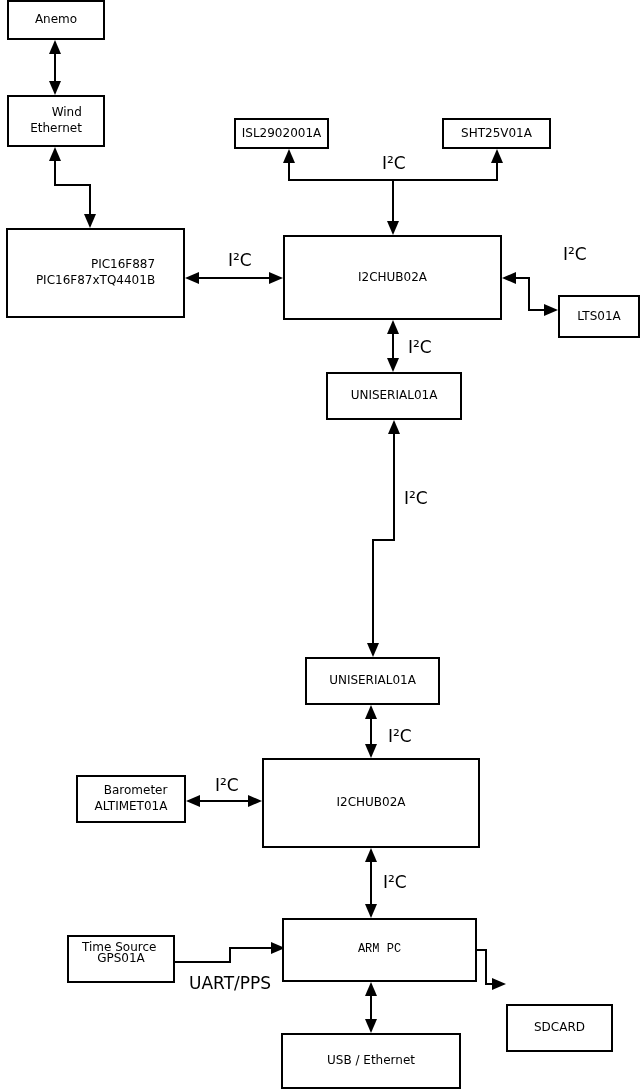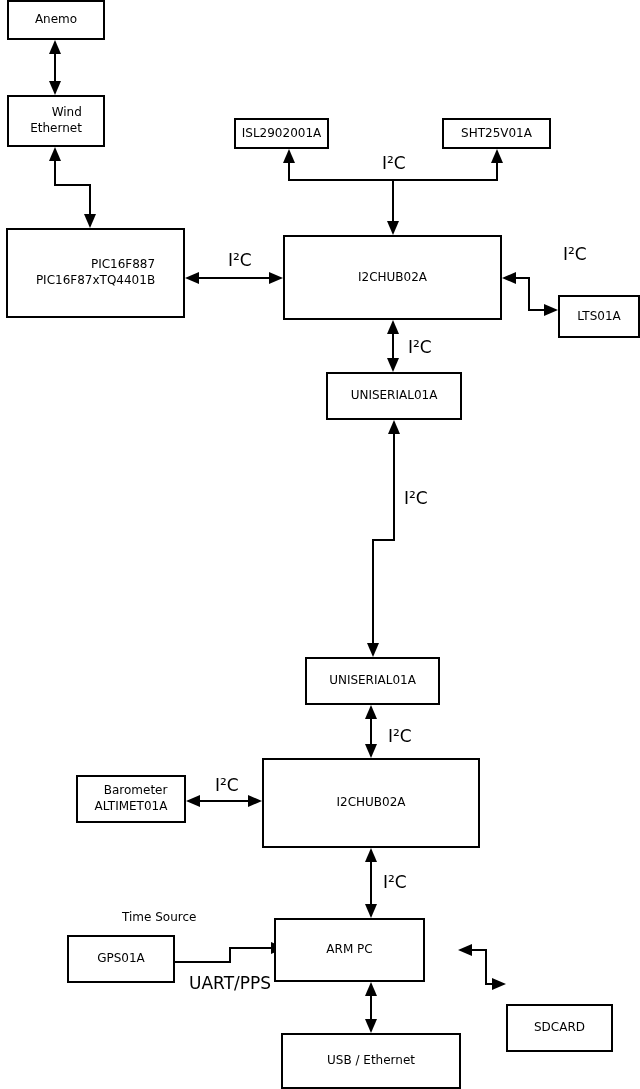--- a/index.html
+++ b/index.html
@@ -168,27 +168,27 @@
 
   <div class="node" style="left:305px;top:657px; width:135px; height:48px;">UNISERIAL01A</div>
 
   <div class="node" style="left:262px;top:758px; width:218px; height:90px;">I2CHUB02A</div>
 
   <div class="node" style="left:76px; top:775px; width:110px; height:48px;">Barometer
 ALTIMET01A</div>
 
   <div class="node" style="left:67px; top:935px; width:108px; height:48px;">GPS01A</div>
 
-  <div class="node" style="left:274px;top:918px; width:151px; height:64px;">ARM PC</div>
+  <div class="node" style="left:282px;top:918px; width:195px; height:64px;font-family:Liberation Mono, monospace;">ARM PC</div>
 
   <div class="node" style="left:506px;top:1004px; width:107px; height:48px;">SDCARD</div>
 
   <div class="node" style="left:281px;top:1033px;width:180px; height:56px;">USB / Ethernet</div>
 
-  <div class="free-label" style="left:82px; top:910px;margin-left:40px;">Time Source</div>
+  <div class="free-label" style="left:82px; top:940px;">Time Source</div>
 
   <div class="edge-label" style="left:382px; top:153px;">I²C</div>
 
   <div class="edge-label" style="left:228px; top:250px;">I²C</div>
 
   <div class="edge-label" style="left:563px; top:244px;">I²C</div>
 
   <div class="edge-label" style="left:408px; top:337px;">I²C</div>
 
   <div class="edge-label" style="left:404px; top:488px;">I²C</div>

